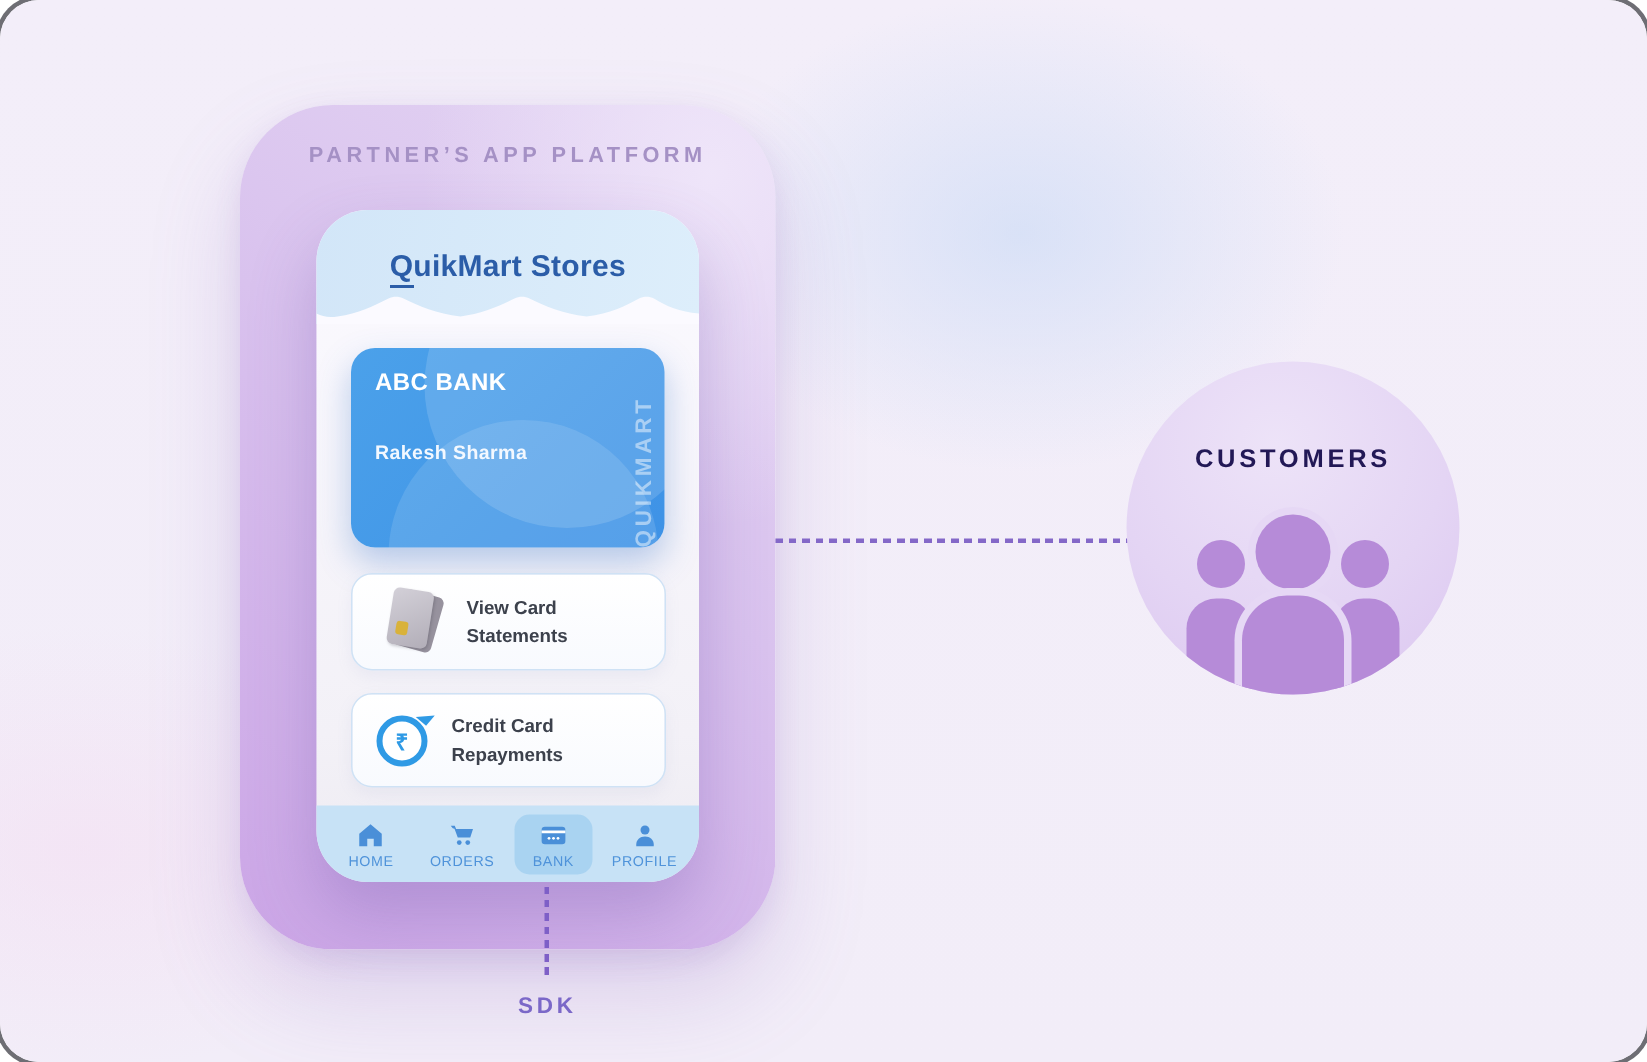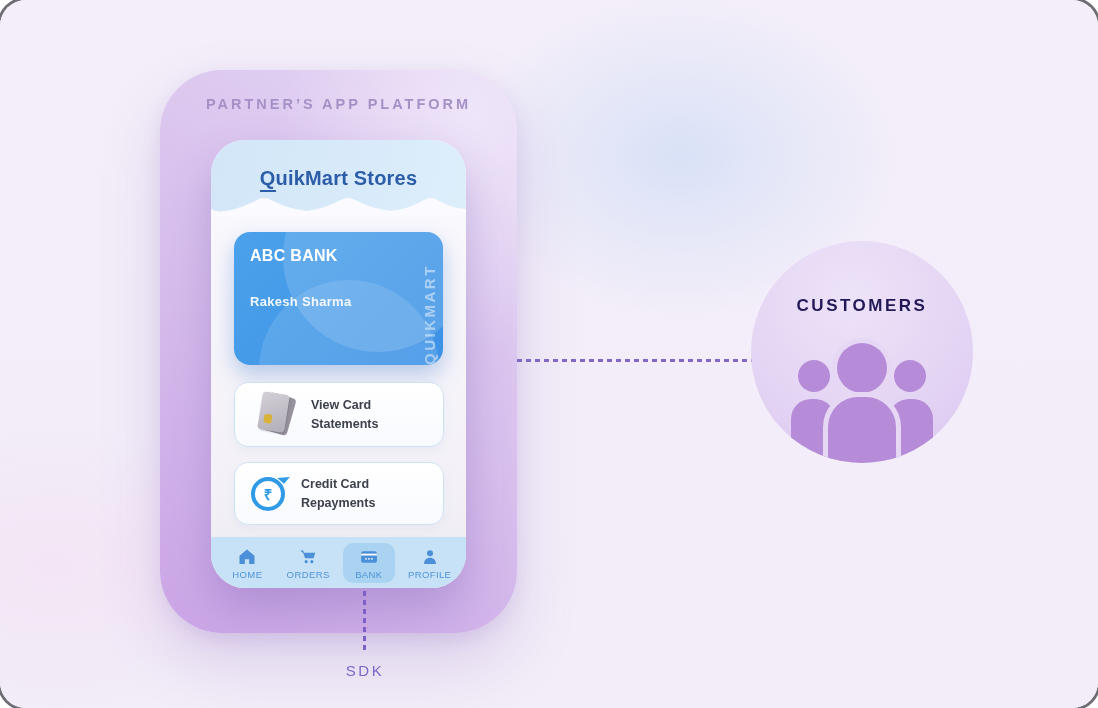--- a/index.html
+++ b/index.html
@@ -129,21 +129,21 @@
     position:absolute; left:517px; top:359px; width:235px; height:3px;
     background:repeating-linear-gradient(90deg, #8468c8 0 5px, transparent 5px 9px);
   }
   .v-dashed-line {
     position:absolute; left:363px; top:591px; width:3px; height:61px;
     background:repeating-linear-gradient(180deg, #7e5fc7 0 5px, transparent 5px 9px);
     z-index:5;
   }
   .sdk-label {
     position:absolute; left:330px; top:662px; width:70px; text-align:center;
-    font-size:15px; font-weight:normal; letter-spacing:2.5px; color:#7b68c8; z-index:5;
+    font-size:15px; font-weight:bold; letter-spacing:2.5px; color:#7b68c8; z-index:5;
   }
 
   
   .customers-circle {
     position:absolute; left:751px; top:241px; width:222px; height:222px;
     border-radius:50%; overflow:hidden;
     background:radial-gradient(circle at 45% 25%, #ede3f8 0%, #e4d5f4 55%, #dbc6f0 100%);
   }
   .customers-label {
     position:absolute; top:55px; width:100%; text-align:center;

